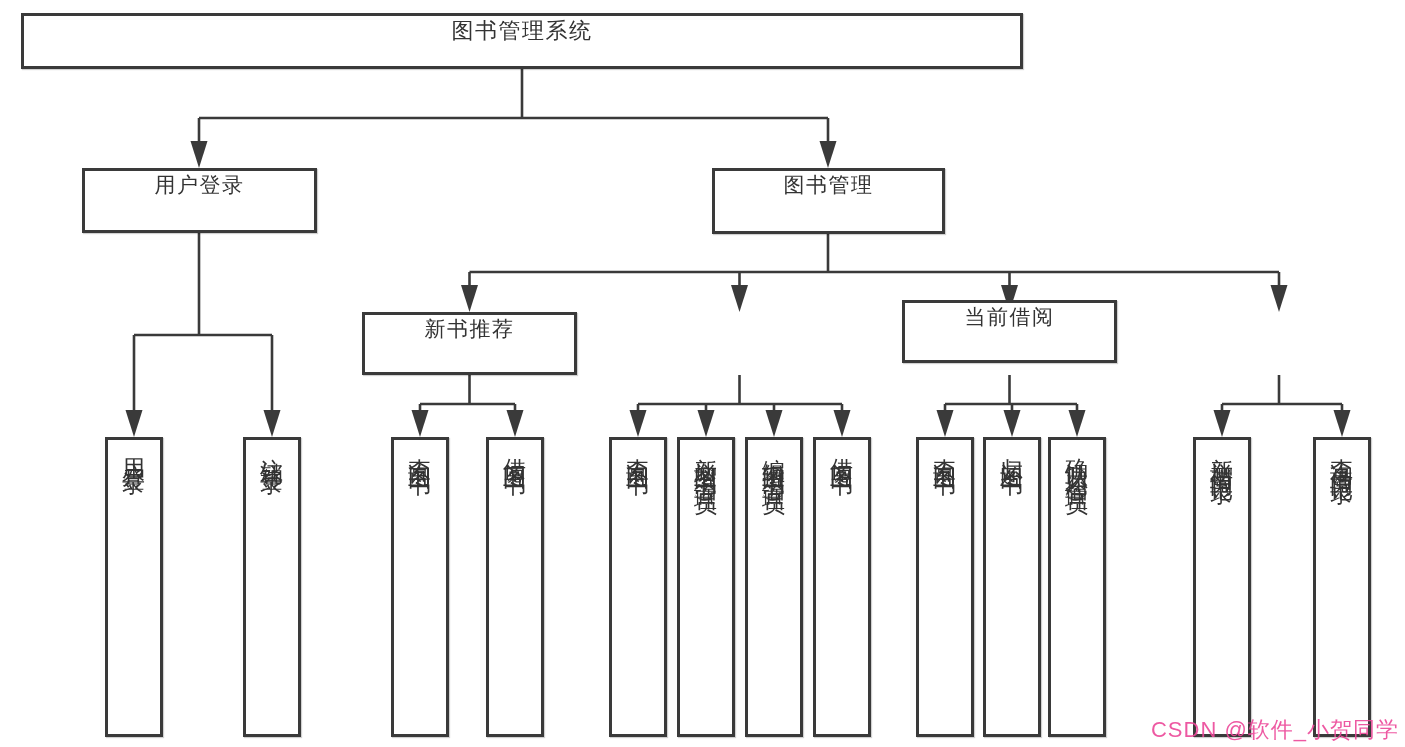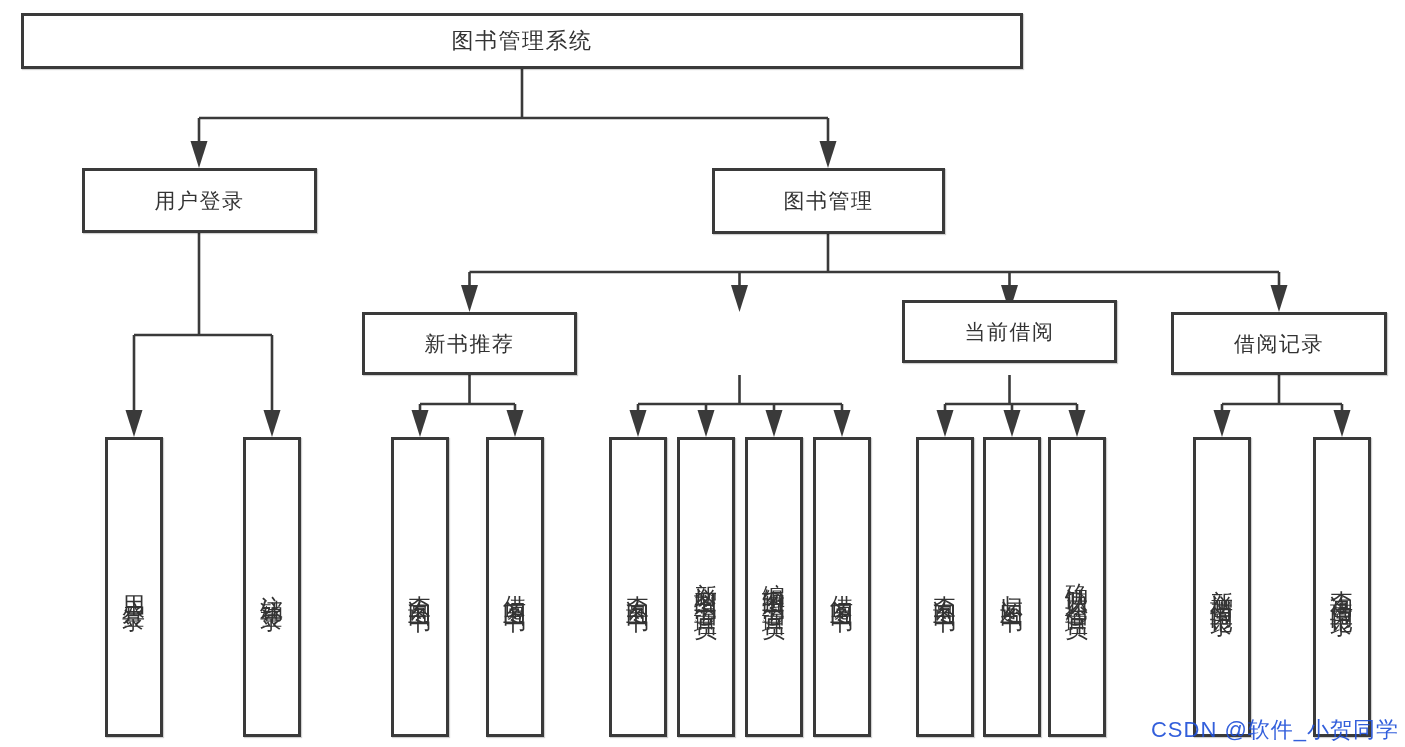--- a/index.html
+++ b/index.html
@@ -7,35 +7,35 @@
   body {
     width: 1405px; height: 747px;
     font-family: "Liberation Sans", "DejaVu Sans", sans-serif;
     position: relative; overflow: hidden;
   }
   .canvas { position: absolute; left: 0; top: 0; width: 1405px; height: 747px; background: #ffffff; }
   svg.connectors { position: absolute; left: 0; top: 0; z-index: 1; }
   .box {
     position: absolute; background: #ffffff;
     border: 3px solid #3a3a3a;
-    display: flex; align-items: center; justify-content: center;
+    display: flex; align-items: flex-start; justify-content: center;
     color: #333333; z-index: 2;
     box-shadow: 1px 1px 1px rgba(0,0,0,0.18);
   }
   .hbox span { font-size: 21px; letter-spacing: 1.5px; white-space: nowrap; }
   .root-box span { font-size: 22px; }
   .leaf { width: 58px; height: 300px; }
   .leaf span {
     writing-mode: vertical-rl; text-orientation: mixed;
     font-size: 23px; line-height: 1.05; letter-spacing: 5px;
     white-space: nowrap;
   }
   .watermark {
     position: absolute; right: 6px; bottom: 2px; z-index: 6;
-    font-size: 22px; color: #1d4ed8; opacity: 0.9; letter-spacing: 1px;
+    font-size: 22px; color: #ec4899; opacity: 0.9; letter-spacing: 1px;
     white-space: nowrap;
   }
 </style>
 </head>
 <body>
 
 <div class="canvas">
 
   <svg class="connectors" width="1405" height="747" viewBox="0 0 1405 747">
     <g stroke="#3a3a3a" stroke-width="2.6" fill="none">
@@ -113,23 +113,20 @@
   <div class="box hbox" style="left:362px; top:312px; width:215px; height:63px;">
     <span>新书推荐</span>
   </div>
 
   <div class="box hbox" style="left:712px; top:168px; width:233px; height:66px;">
     <span>图书管理</span>
   </div>
   <div class="box hbox" style="left:902px; top:300px; width:215px; height:63px;">
     <span>当前借阅</span>
   </div>
-  <div class="box hbox" style="left:1171px; top:312px; width:216px; height:63px;">
-    <span>借阅记录</span>
-  </div>
 
   <div class="box leaf" style="left:105px; top:437px;">
     <span>用户登录</span>
   </div>
   <div class="box leaf" style="left:243px; top:437px;">
     <span>注销登录</span>
   </div>
 
   <div class="box leaf" style="left:391px; top:437px;">
     <span>查询图书</span>

